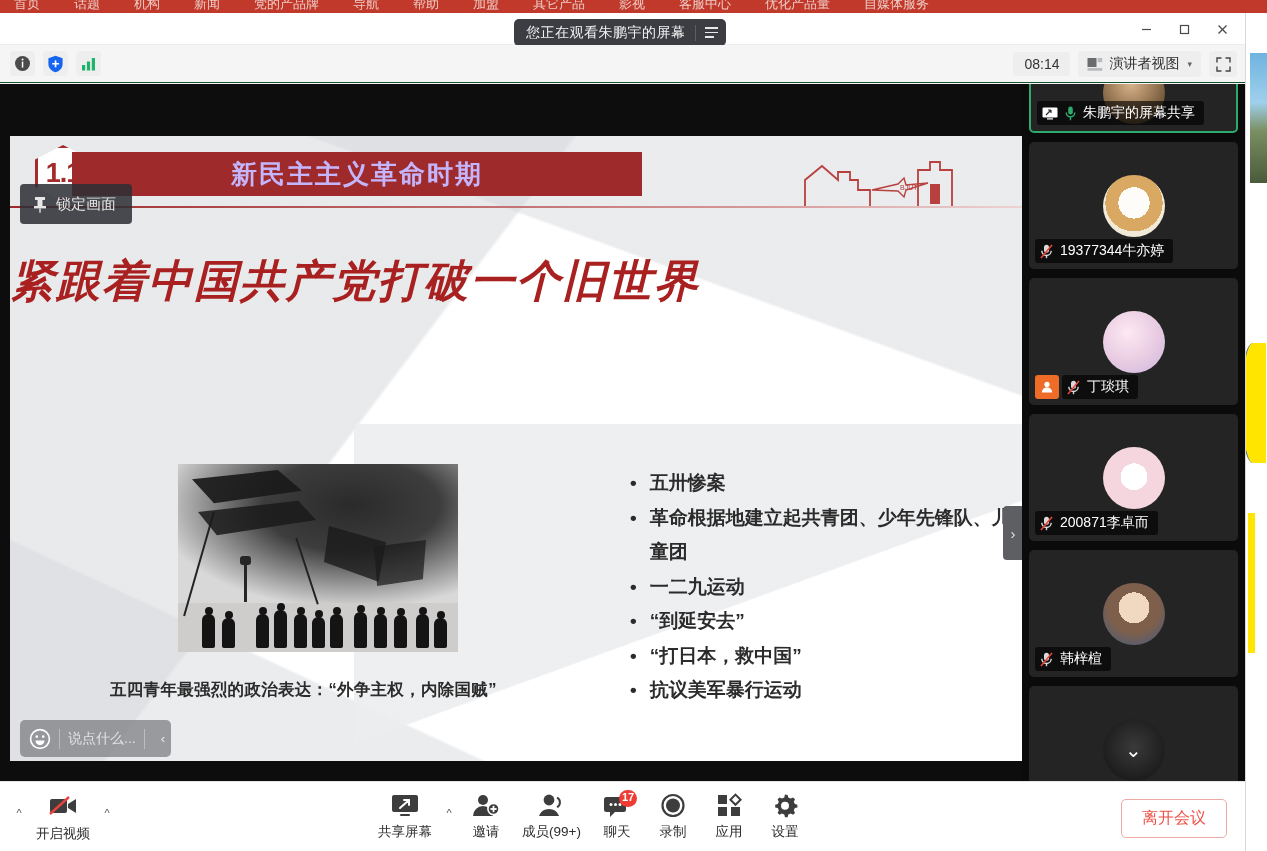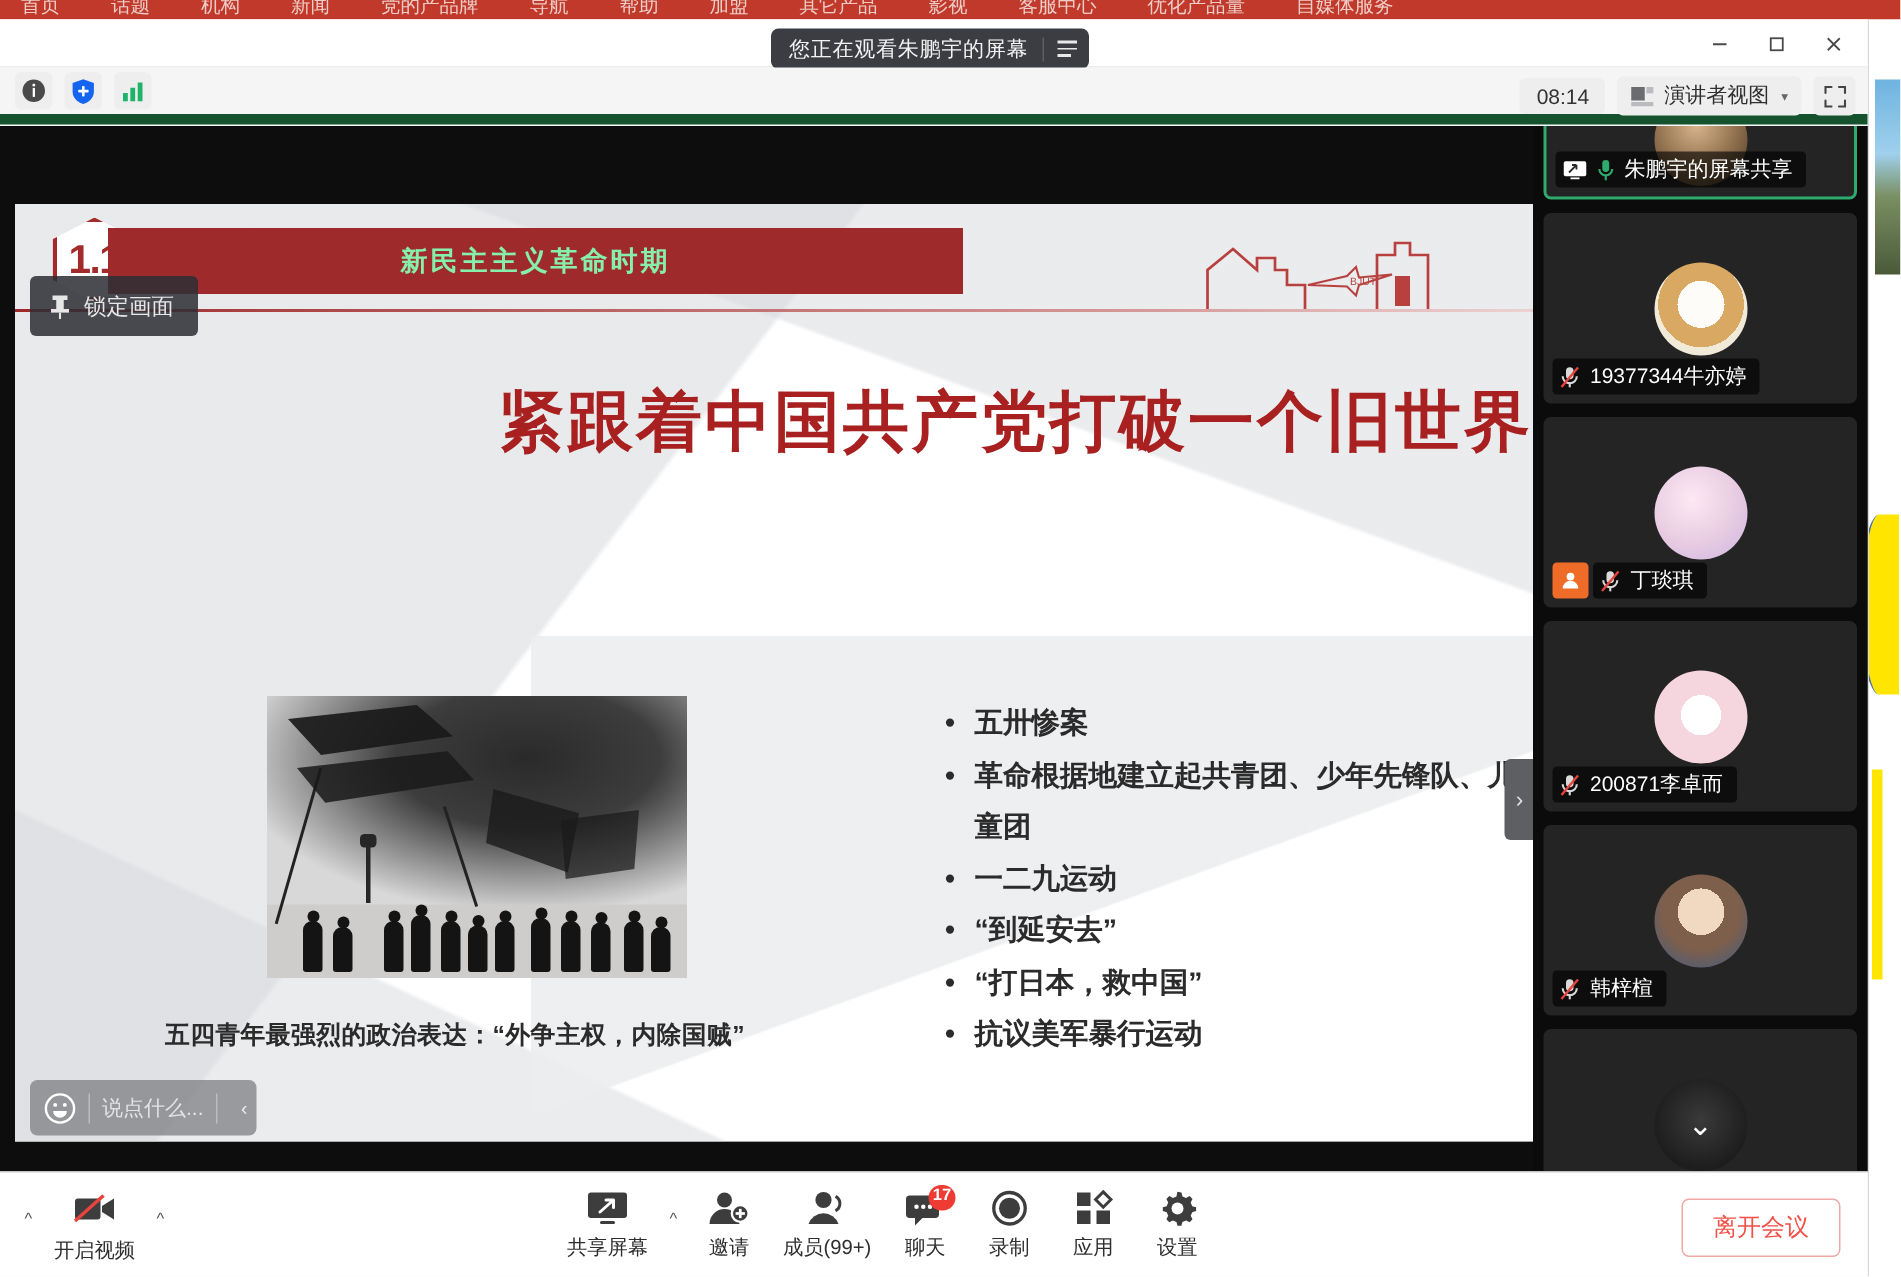--- a/index.html
+++ b/index.html
@@ -68,21 +68,21 @@
 
   .winbtns { position: absolute; right: 4px; top: 0; display: flex; height: 32px; }
   .winbtn {
     width: 38px; height: 32px; display: flex; align-items: center; justify-content: center;
     color: #4a4a4a; font-size: 15px; cursor: pointer;
   }
 
   
   .topbar {
     position: relative; height: 38px; background: #f5f5f5;
-    border-bottom: 7px solid #14532d;
+    border-bottom: 1px solid #14532d;
     display: flex; align-items: center; padding: 0 10px;
   }
   .tb-icons { display: flex; gap: 8px; }
   .tb-ico {
     width: 25px; height: 25px; border-radius: 4px; background: #eeeeee;
     display: flex; align-items: center; justify-content: center; cursor: pointer;
   }
 
   .topbar-right {
     position: absolute; right: 8px; top: 0; height: 38px;
@@ -135,30 +135,30 @@
     position: absolute; left: 25px; top: 9px; width: 56px; height: 56px;
     background: #ffffff; border: 3px solid #a32b2b;
     clip-path: polygon(50% 0, 100% 26%, 100% 74%, 50% 100%, 0 74%, 0 26%);
     display: flex; align-items: center; justify-content: center;
   }
   .hexbadge span { color: #a32b2b; font-size: 27px; font-weight: bold; letter-spacing: -1px; }
   .hdrbar {
     position: absolute; left: 62px; top: 16px; width: 570px; height: 44px;
     background: #9e2a2b; display: flex; align-items: center; justify-content: center;
   }
-  .hdrbar span { color: #86efac; font-size: 18px; font-weight: bold; letter-spacing: 2px; text-align: right; }
+  .hdrbar span { color: #c4b5fd; font-size: 26px; font-weight: bold; letter-spacing: 2px; text-align: right; }
   .hdrline {
     position: absolute; left: 0; top: 70px; width: 1012px; height: 2px;
     background: linear-gradient(90deg, #9e2a2b 0%, #d79a9a 75%, #ecd2d2 100%);
   }
 
   .skyline { position: absolute; right: 12px; top: 14px; width: 210px; height: 60px; }
 
   .slide-title {
-    position: absolute; left: 0; right: 0; top: 116px; text-align: right;
+    position: absolute; left: 0; right: 0; top: 116px; text-align: left; font-style: italic;
   }
   .slide-title span {
     font-size: 44px; font-weight: bold; color: #a8201f; letter-spacing: 2px;
     font-family: "Liberation Sans", "DejaVu Sans", sans-serif;
   }
 
   .photo-frame {
     position: absolute; left: 168px; top: 328px; width: 280px; height: 188px;
     background: #1d1d1d; overflow: hidden;
   }

